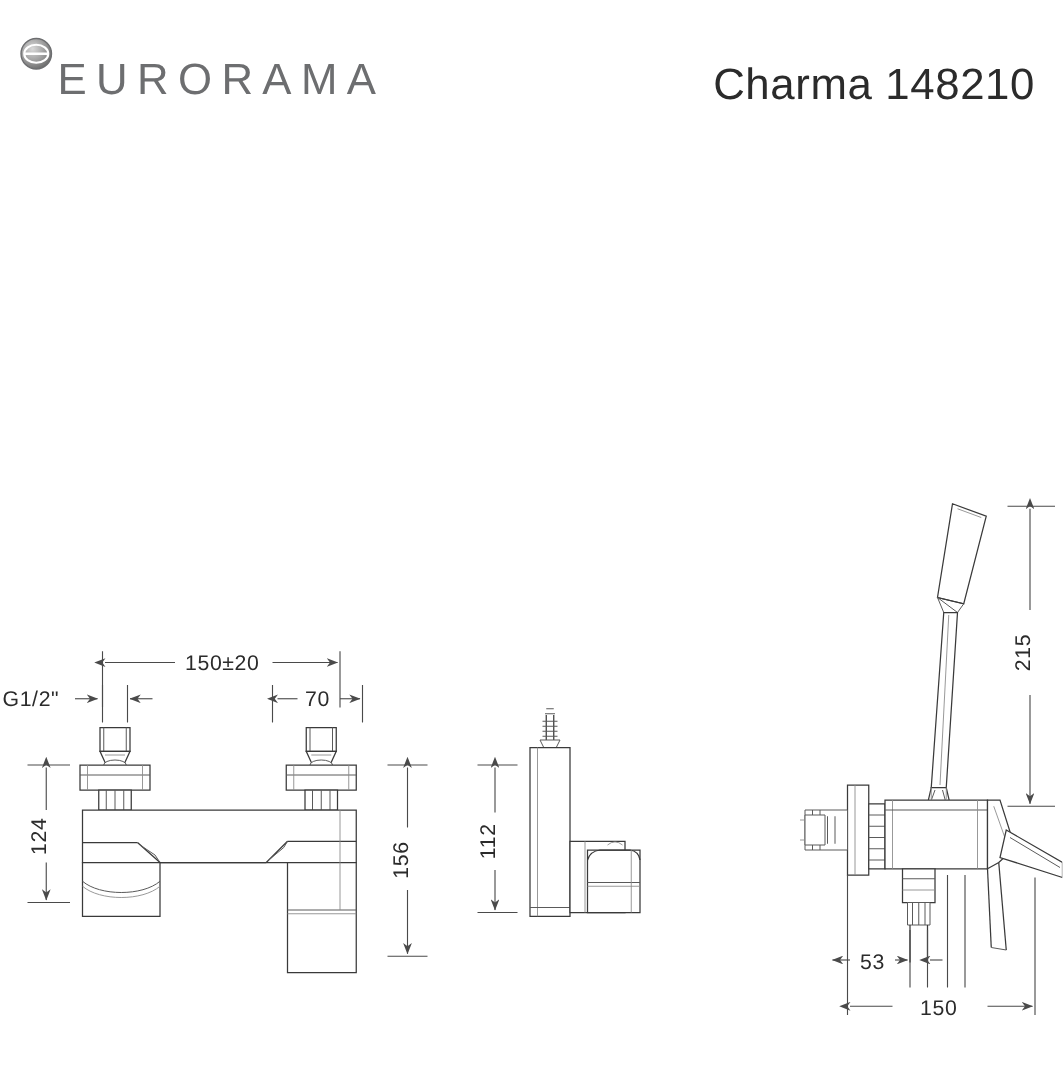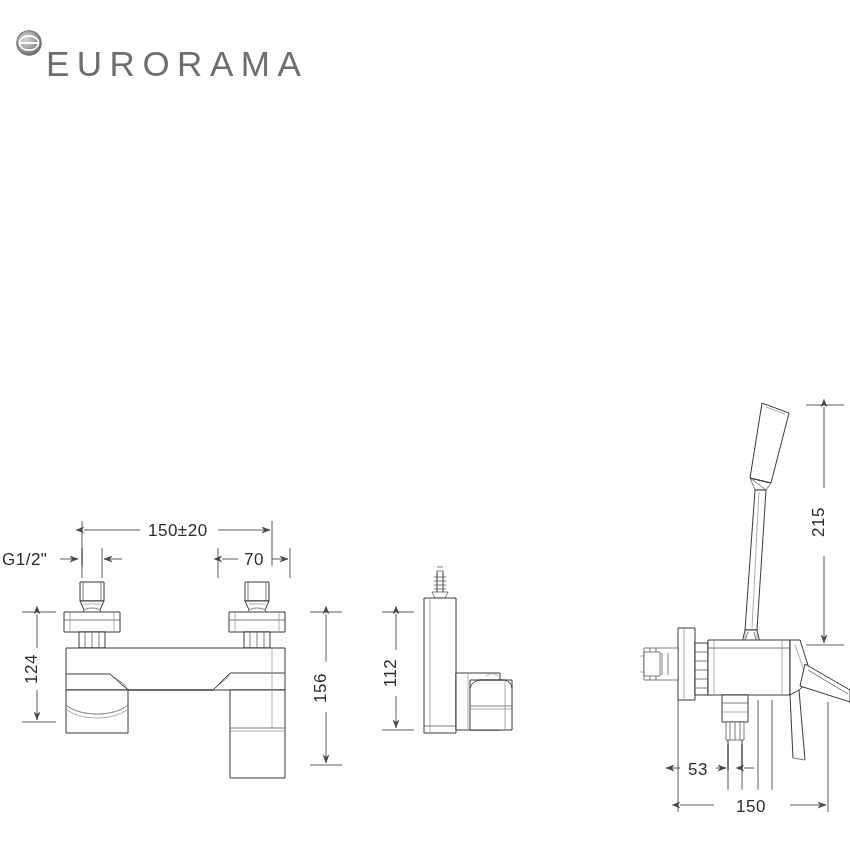--- a/index.html
+++ b/index.html
@@ -100,20 +100,21 @@
         </radialGradient>
       </defs>
       <circle cx="15" cy="15" r="12.2" fill="url(#lgMark)"></circle>
       <circle cx="15" cy="15" r="12.2" fill="none" stroke="#6d6e70" stroke-width="1.1"></circle>
       <ellipse cx="15" cy="15" rx="9.6" ry="7.2" fill="none" stroke="#ffffff" stroke-width="1.7"></ellipse>
       <line x1="5.2" y1="15" x2="24.8" y2="15" stroke="#ffffff" stroke-width="1.9"></line>
     </svg>
     <span class="brand-text">EURORAMA</span>
   </div>
 
+  <div class="doc-title">Charma 148210</div>
 
   <div class="draw-layer">
   <svg width="850" height="858" viewBox="0 0 850 858">
     <defs>
       <marker id="arrR" markerWidth="9" markerHeight="7" refX="8.6" refY="3.5" orient="auto" markerUnits="userSpaceOnUse">
         <path d="M0,0 L9,3.5 L0,7 L2.6,3.5 Z" class="arrowfill"></path>
       </marker>
       <marker id="arrL" markerWidth="9" markerHeight="7" refX="0.4" refY="3.5" orient="auto-start-reverse" markerUnits="userSpaceOnUse">
         <path d="M0,0 L9,3.5 L0,7 L2.6,3.5 Z" class="arrowfill"></path>
       </marker>

